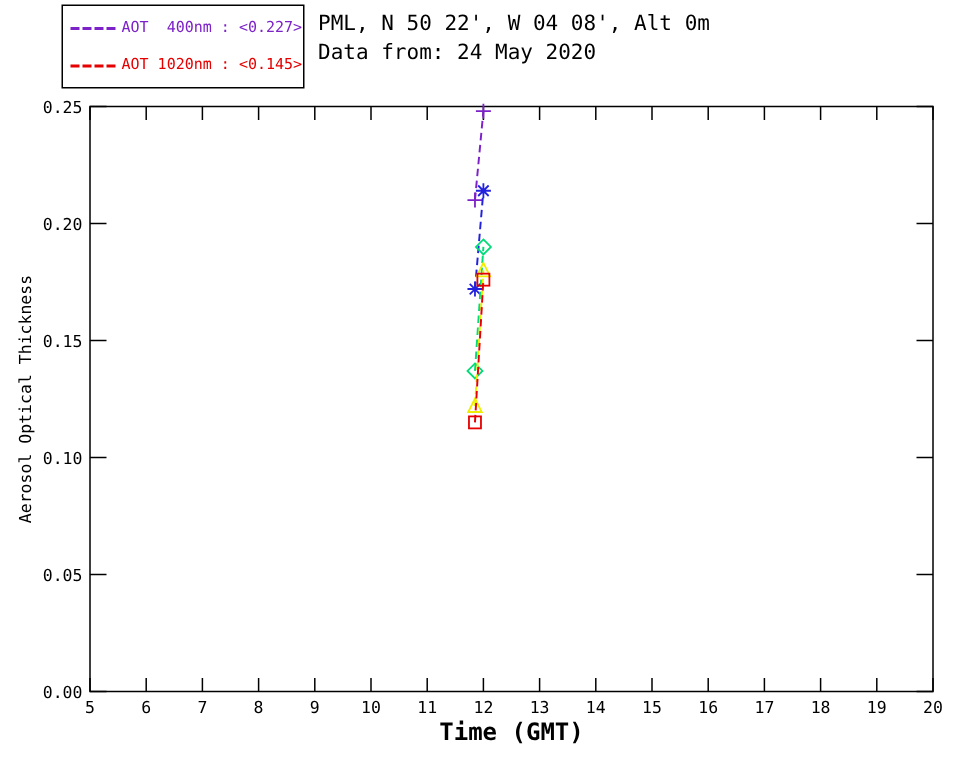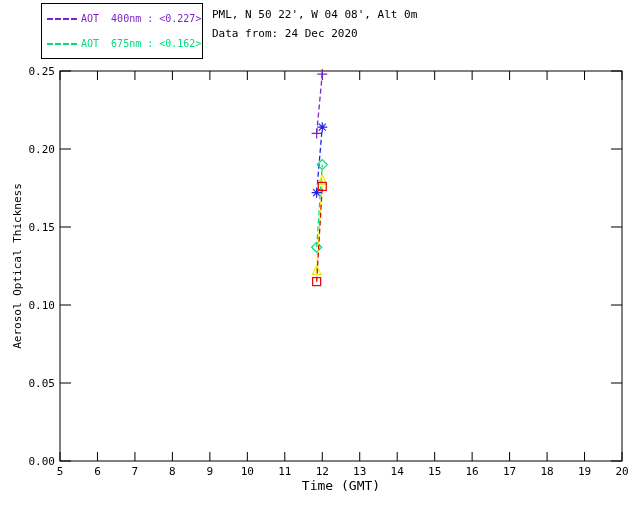--- a/index.html
+++ b/index.html
@@ -9,48 +9,48 @@
   }
   #legend{
     position:absolute;left:41px;top:3px;width:162px;height:56px;
     border:1px solid #000;box-sizing:border-box;
     display:flex;flex-direction:column;justify-content:space-around;
     padding:2px 4px 2px 5px;
   }
   .legend-row{display:flex;align-items:center;gap:4px;height:10px;}
   .legend-dash{width:30px;height:0;border-top:2px dashed currentColor;flex:0 0 auto;}
   .legend-text{font-size:10px;line-height:1;white-space:pre;}
-  .hdr{position:absolute;left:212px;font-size:11px;white-space:pre;}
+  .hdr{position:absolute;left:212px;font-size:14px;white-space:pre;}
   #hdr-station{top:8px;}
   #hdr-date{top:27px;}
-  #xlabel{position:absolute;left:60px;top:478px;width:562px;text-align:center;font-size:13px;}
+  #xlabel{position:absolute;left:60px;top:478px;width:562px;text-align:center;font-size:16px;font-weight:bold;}
   #ylabel-anchor{position:absolute;left:17px;top:266px;width:0;height:0;}
   #ylabel-anchor span{
     position:absolute;transform:translate(-50%,-50%) rotate(-90deg);
     white-space:nowrap;font-size:11px;display:block;
   }
   svg{position:absolute;left:0;top:0;}
   svg text{font-family:"DejaVu Sans Mono", monospace;font-size:11px;fill:#000;}
 </style>
 </head>
 <body>
 
 <div id="canvas">
   <div id="legend">
       <div class="legend-row">
         <span class="legend-dash" style="color: rgb(125, 34, 200);"></span>
         <span class="legend-text" style="color: rgb(125, 34, 200);">AOT  400nm : &lt;0.227&gt;</span>
       </div>
       <div class="legend-row">
-        <span class="legend-dash" style="color: rgb(0, 220, 120);"></span>
-        <span class="legend-text" style="color: rgb(0, 220, 120);">AOT  675nm : &lt;0.162&gt;</span>
+        <span class="legend-dash" style="color: rgb(230, 0, 0);"></span>
+        <span class="legend-text" style="color: rgb(230, 0, 0);">AOT 1020nm : &lt;0.145&gt;</span>
       </div>
     </div>
   <div id="hdr-station" class="hdr">PML, N 50 22', W 04 08', Alt 0m</div>
-  <div id="hdr-date" class="hdr">Data from: 24 Dec 2020</div>
+  <div id="hdr-date" class="hdr">Data from: 24 May 2020</div>
   <div id="ylabel-anchor">
     <span>Aerosol Optical Thickness</span>
   </div>
   <div id="xlabel">Time (GMT)</div>
   <svg id="plot-svg" width="640" height="512">
       <rect x="60" y="71" width="562" height="390" fill="none" stroke="#000" stroke-width="1"></rect>
       <line x1="60" y1="461" x2="60" y2="452" stroke="#000"></line>
       <line x1="60" y1="71" x2="60" y2="80" stroke="#000"></line>
       <text x="60" y="475" text-anchor="middle">5</text>
       <line x1="97.46666666666667" y1="461" x2="97.46666666666667" y2="452" stroke="#000"></line>

